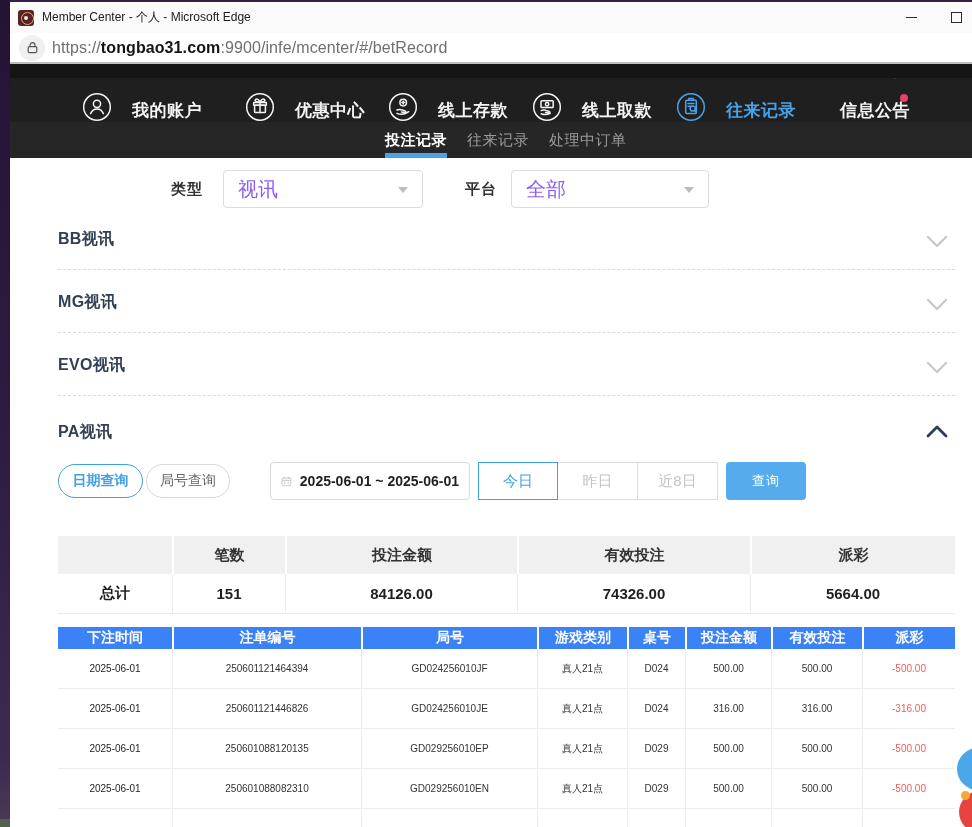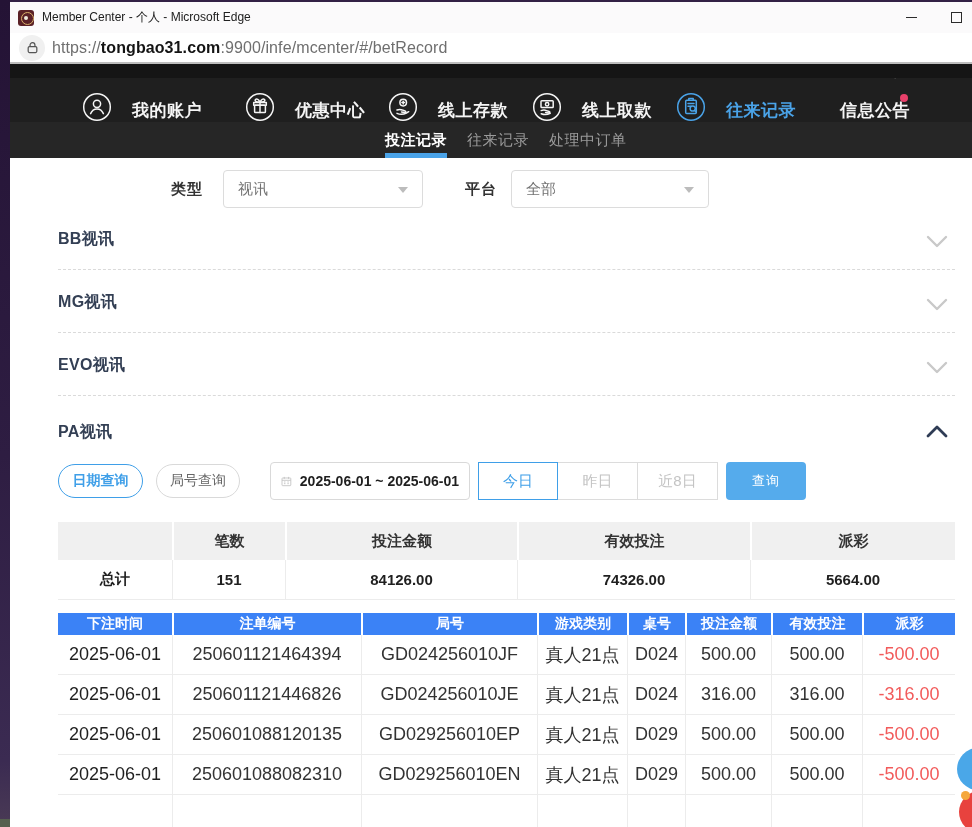--- a/index.html
+++ b/index.html
@@ -30,54 +30,54 @@
 .nav-badge{position:absolute;width:8px;height:8px;border-radius:50%;background:#e8406a;top:-5px;right:2px}
 .subnav{height:36px;background:#262626;flex:none;position:relative}
 .tabs{position:absolute;left:375px;top:0;height:36px;display:flex;gap:20px}
 .tab{height:36px;display:flex;align-items:center;font-size:15px;color:#9a9a9a;position:relative;letter-spacing:0.5px}
 .tab.active{color:#fff;font-weight:600}
 .tab.active::after{content:"";position:absolute;left:0;right:0;bottom:0;height:5px;background:#4aa3e8}
 .content{flex:1;background:#fff;padding:0 17px 0 48px;position:relative;overflow:hidden}
 .filter-row{margin-top:12px;height:38px;display:flex;align-items:center}
 .f-label{font-size:15px;color:#333;font-weight:600;letter-spacing:1px}
 .select{width:200px;height:38px;border:1px solid #dcdcdc;border-radius:4px;background:#fff;display:flex;align-items:center;padding:0 14px;position:relative}
-.select .val{font-size:15px;color:#737373}
+.select .val{font-size:20px;color:#8b5cf6}
 .caret{position:absolute;right:14px;top:16px;width:0;height:0;border-left:5px solid transparent;border-right:5px solid transparent;border-top:6px solid #bcbcbc}
 .section{position:relative;border-bottom:1px dashed #dadada}
 .s-title{position:absolute;left:0;bottom:19px;font-size:16px;font-weight:700;color:#333f54;letter-spacing:0.3px}
 .chev{position:absolute;right:7px;bottom:17px}
 .pa-head{margin-top:26px;height:18px;position:relative}
 .pa-head .s-title{position:absolute;left:0;top:0;bottom:auto}
 .pa-head .chev{bottom:auto;top:2px}
 .query-row{margin-top:22px;height:38px;position:relative}
 .btn-pill{position:absolute;top:2px;height:34px;border-radius:17px;background:#fff;display:flex;align-items:center;justify-content:center;font-size:14px;cursor:pointer}
 .btn-date-q{left:0;width:85px;border:1px solid #3f9fe8;color:#3f9fe8;font-weight:700}
-.btn-round-q{left:98px;width:84px;border:1px solid #d9d9d9;color:#666}
+.btn-round-q{left:88px;width:84px;border:1px solid #d9d9d9;color:#666}
 .date-input{position:absolute;left:212px;top:0;width:200px;height:38px;border:1px solid #d9d9d9;border-radius:4px;display:flex;align-items:center;padding:0 10px;gap:8px;background:#fff;cursor:pointer}
 .date-input .dval{font-size:14px;font-weight:700;color:#1f1f1f;letter-spacing:0;white-space:nowrap}
 .btn-group{position:absolute;left:420px;top:0;height:38px;display:flex}
 .bg-btn{width:80px;height:38px;background:#fff;border:1px solid #dcdcdc;border-left:none;display:flex;align-items:center;justify-content:center;font-size:15px;color:#c4c4c4;cursor:pointer}
 .bg-btn:first-child{border-left:1px solid #dcdcdc}
 .bg-btn.active{border:1px solid #3f9fe8;color:#3f9fe8}
 .btn-search{position:absolute;left:668px;top:0;width:80px;height:38px;background:#55abec;border-radius:4px;color:#fff;font-size:13px;display:flex;align-items:center;justify-content:center;letter-spacing:1px;cursor:pointer}
-.sum-table{margin-top:22px}
+.sum-table{margin-top:36px}
 .t-row{display:flex}
 .sum-h{height:38px;background:#f0f0f0}
 .sum-h .cell{border-left:2px solid #fff;font-weight:600;color:#333;font-size:15px}
 .sum-h .cell:first-child{border-left:none}
 .sum-b{height:40px;border-bottom:1px solid #ececec}
 .sum-b .cell{border-left:1px solid #ececec;color:#1f1f1f;font-size:15px;font-weight:600}
 .sum-b .cell:first-child{border-left:none}
 .cell{display:flex;align-items:center;justify-content:center}
 .det-table{margin-top:13px}
 .det-h{height:22px;background:#3b82f6}
 .det-h .cell{border-left:2px solid #fff;color:#fff;font-size:14px;font-weight:700}
 .det-h .cell:first-child{border-left:none}
 .det-r{height:40px;border-bottom:1px solid #ececec}
-.det-r .cell{border-left:1px solid #ececec;color:#333;font-size:18px}
+.det-r .cell{border-left:1px solid #ececec;color:#333;font-size:10px}
 .det-r .cell:first-child{border-left:none;color:#1f1f1f}
 .det-r .cell.neg{color:#f25b5b}
 .float-blue{position:absolute;left:957px;top:748px;width:42px;height:42px;border-radius:50%;background:#4aa7e8}
 .float-red{position:absolute;left:959px;top:791px;width:42px;height:42px;border-radius:50%;background:#e8423e}
 .float-red::before{content:"";position:absolute;left:2px;top:0;width:9px;height:9px;border-radius:50%;background:#f5a83c}
 </style>
 </head>
 <body>
 
 <div class="strip-left"></div>

